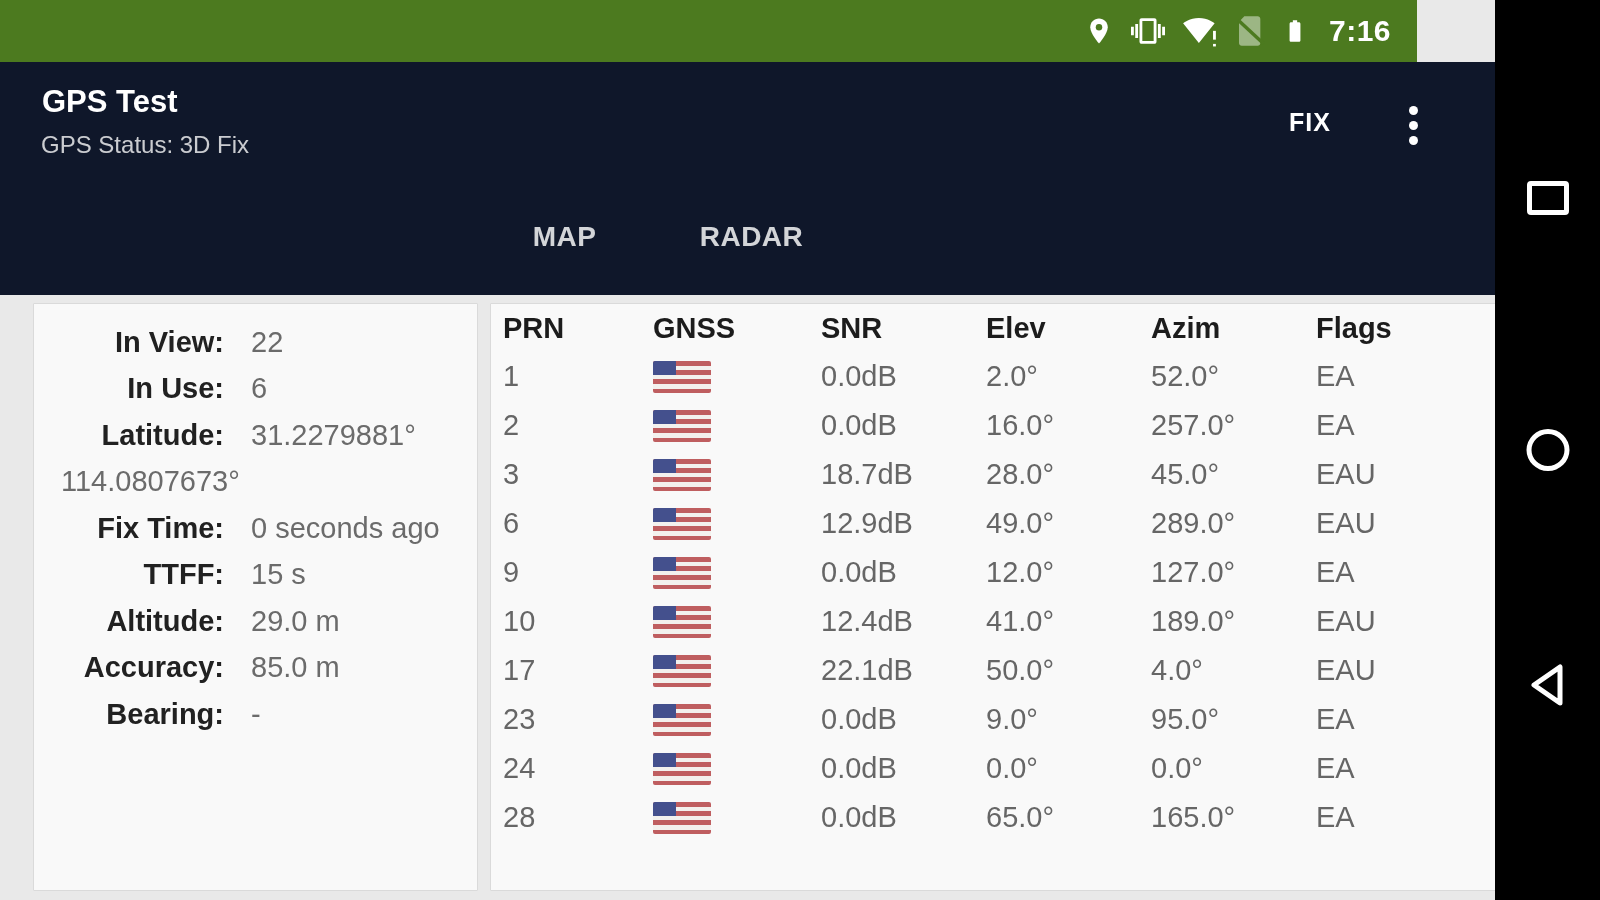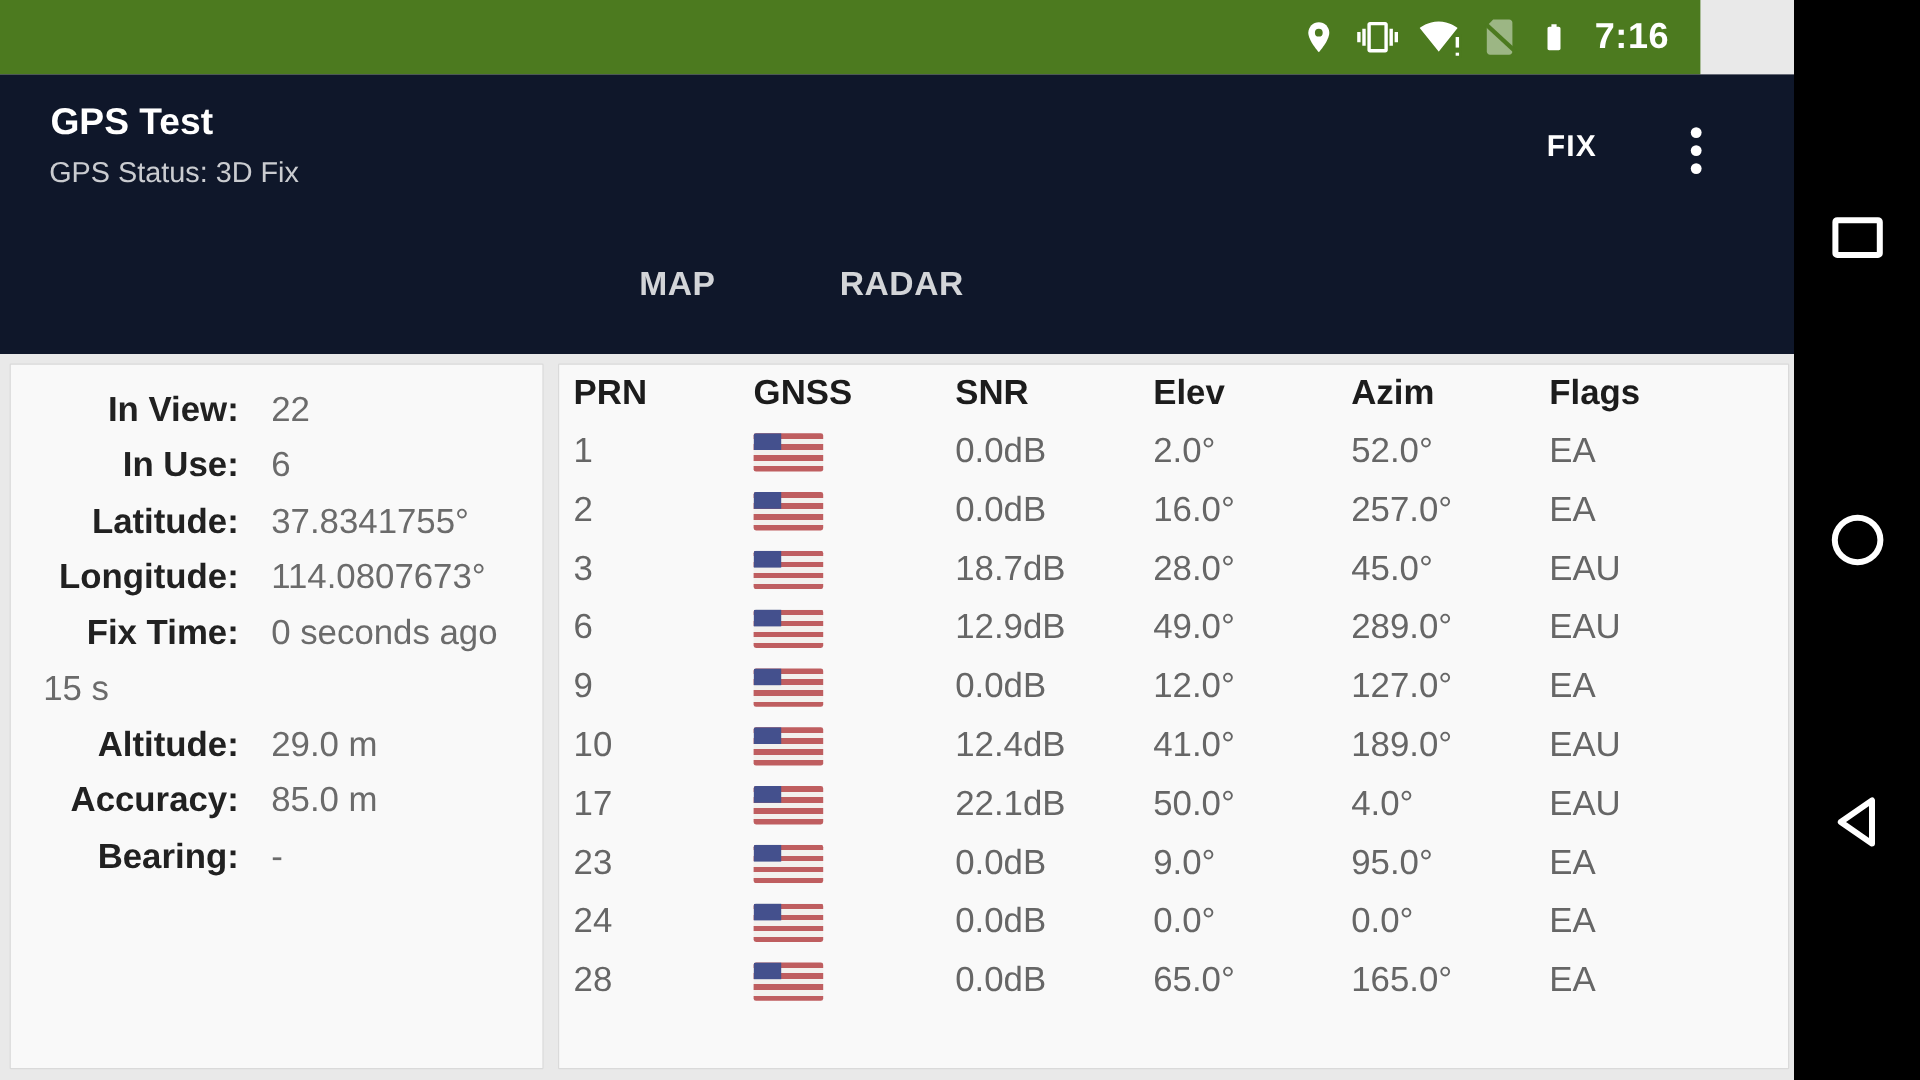--- a/index.html
+++ b/index.html
@@ -33,21 +33,21 @@
 
   
   .tab-bar { position:absolute; left:471px; bottom:0; display:flex; }
   .tab { position:relative; width:187px; height:96px; display:flex; align-items:center; justify-content:center;
     padding-bottom:20px; color:rgba(255,255,255,0.82); font-size:28px; font-weight:700; letter-spacing:0.5px; cursor:pointer; }
   .tab.active { color:#fff; }
   .tab.active::after { content:""; position:absolute; left:0; bottom:0; width:100%; height:7px; background:#fff; }
 
   
   .content { position:absolute; top:295px; left:0; width:1495px; height:605px; background:#e9e9e9; }
-  .card { position:absolute; top:8px; background:#f9f9f9; border:1px solid #dadada; border-radius:1px; height:588px; }
+  .card { position:absolute; top:8px; background:#f9f9f9; border:1px solid #dadada; border-radius:1px; height:588px;margin-left:25px; }
   .info-card { left:8px; width:445px; padding-top:15px; }
   .table-card { left:465px; width:1026px; padding-top:0; }
 
   
   .info-row { display:flex; height:46.5px; align-items:center; font-size:29px; }
   .info-label { width:190px; text-align:right; font-weight:700; color:#212121; flex:none; }
   .info-value { margin-left:27px; color:#6b6b6b; white-space:nowrap; }
 
   
   .sat-row { display:grid; grid-template-columns:150px 168px 165px 165px 165px 1fr;
@@ -121,31 +121,31 @@
             <div class="info-row">
               <div class="info-label">In View:</div>
               <div class="info-value">22</div>
             </div>
             <div class="info-row">
               <div class="info-label">In Use:</div>
               <div class="info-value">6</div>
             </div>
             <div class="info-row">
               <div class="info-label">Latitude:</div>
-              <div class="info-value">37.8341755°</div>
-            </div>
-            <div class="info-row">
-              <div class="info-label">Longitude:</div>
+              <div class="info-value">31.2279881°</div>
+            </div>
+            <div class="info-row">
               <div class="info-value">114.0807673°</div>
             </div>
             <div class="info-row">
               <div class="info-label">Fix Time:</div>
               <div class="info-value">0 seconds ago</div>
             </div>
             <div class="info-row">
+              <div class="info-label">TTFF:</div>
               <div class="info-value">15 s</div>
             </div>
             <div class="info-row">
               <div class="info-label">Altitude:</div>
               <div class="info-value">29.0 m</div>
             </div>
             <div class="info-row">
               <div class="info-label">Accuracy:</div>
               <div class="info-value">85.0 m</div>
             </div>

